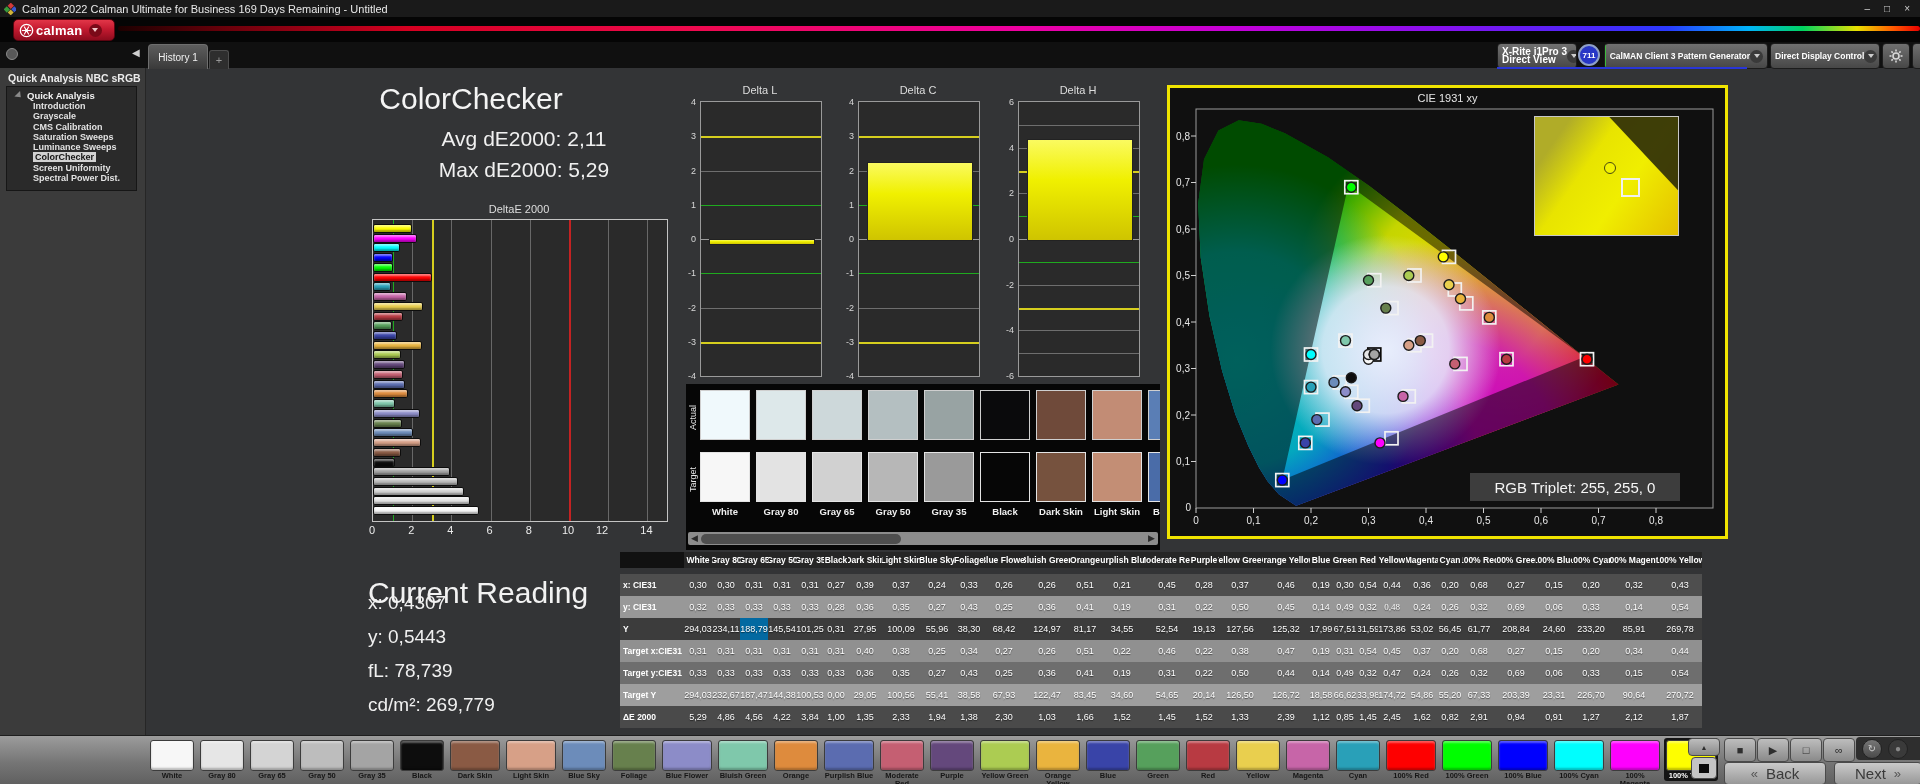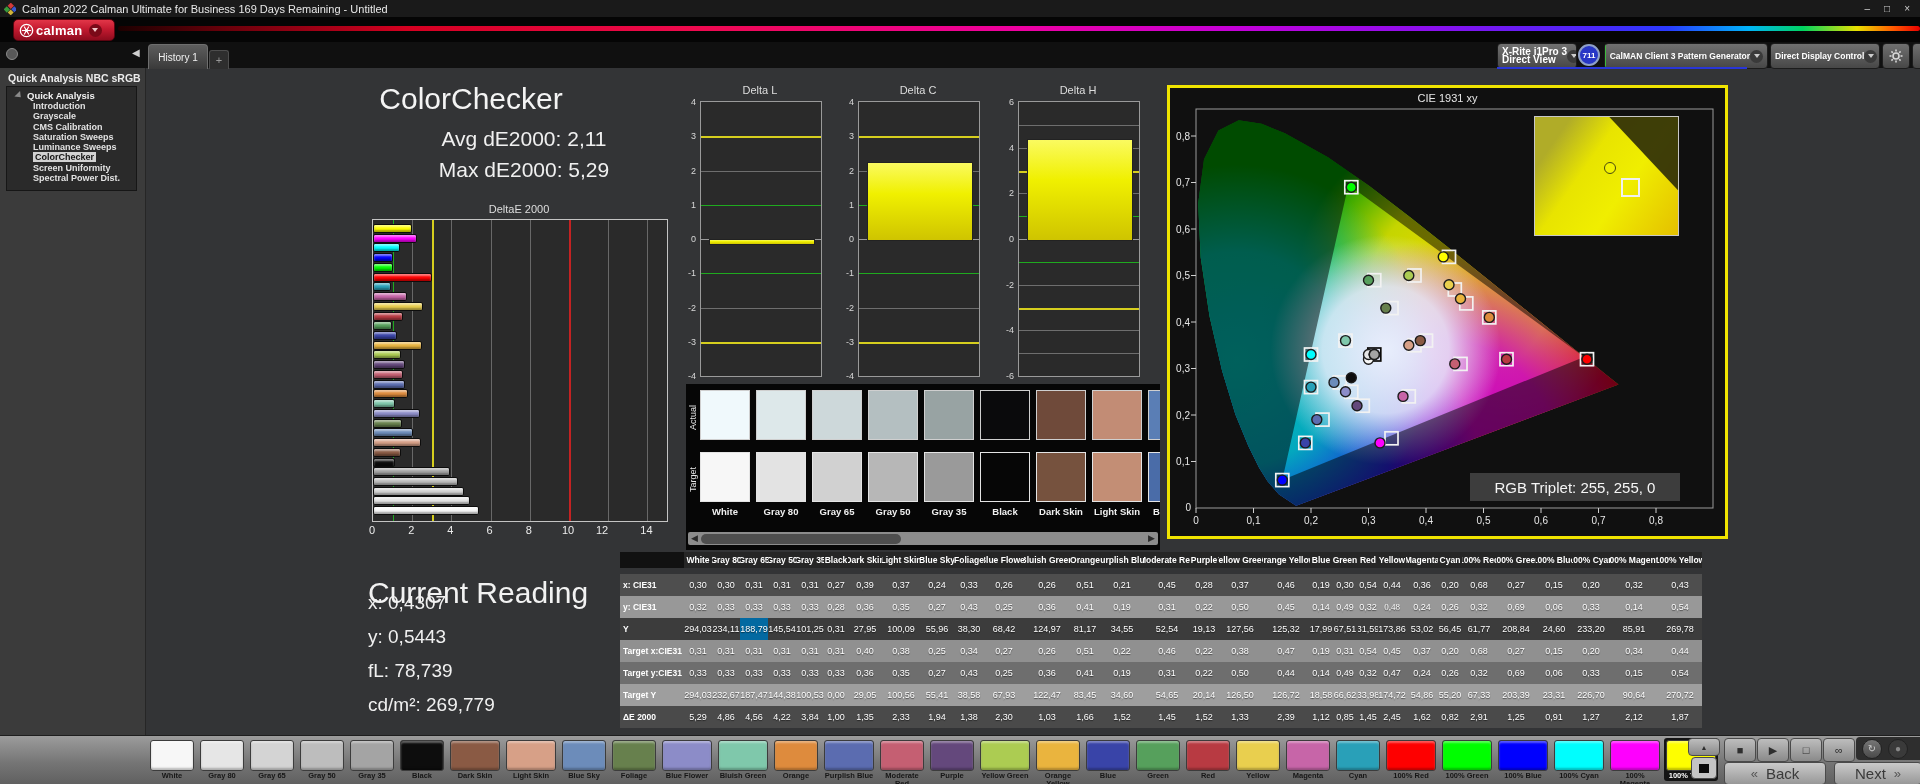--- a/index.html
+++ b/index.html
@@ -777,21 +777,21 @@
       <div class="dc" style="background: rgb(74, 74, 74);">1,52</div>
       <div class="dc" style="background: rgb(74, 74, 74);">1,33</div>
       <div class="dc" style="background: rgb(74, 74, 74);">2,39</div>
       <div class="dc" style="background: rgb(74, 74, 74);">1,12</div>
       <div class="dc" style="background: rgb(74, 74, 74);">0,85</div>
       <div class="dc" style="background: rgb(74, 74, 74);">1,45</div>
       <div class="dc" style="background: rgb(74, 74, 74);">2,45</div>
       <div class="dc" style="background: rgb(74, 74, 74);">1,62</div>
       <div class="dc" style="background: rgb(74, 74, 74);">0,82</div>
       <div class="dc" style="background: rgb(74, 74, 74);">2,91</div>
-      <div class="dc" style="background: rgb(74, 74, 74);">1,25</div>
+      <div class="dc" style="background: rgb(74, 74, 74);">0,94</div>
       <div class="dc" style="background: rgb(74, 74, 74);">0,91</div>
       <div class="dc" style="background: rgb(74, 74, 74);">1,27</div>
       <div class="dc" style="background: rgb(74, 74, 74);">2,12</div>
       <div class="dc" style="background: rgb(74, 74, 74);">1,87</div>
     </div>
 
   <div class="strip">
     <div class="patches" id="patches">
         <div class="patch" style="width: 44px;">
           <div class="col" style="background: rgb(247, 247, 247);"></div>

